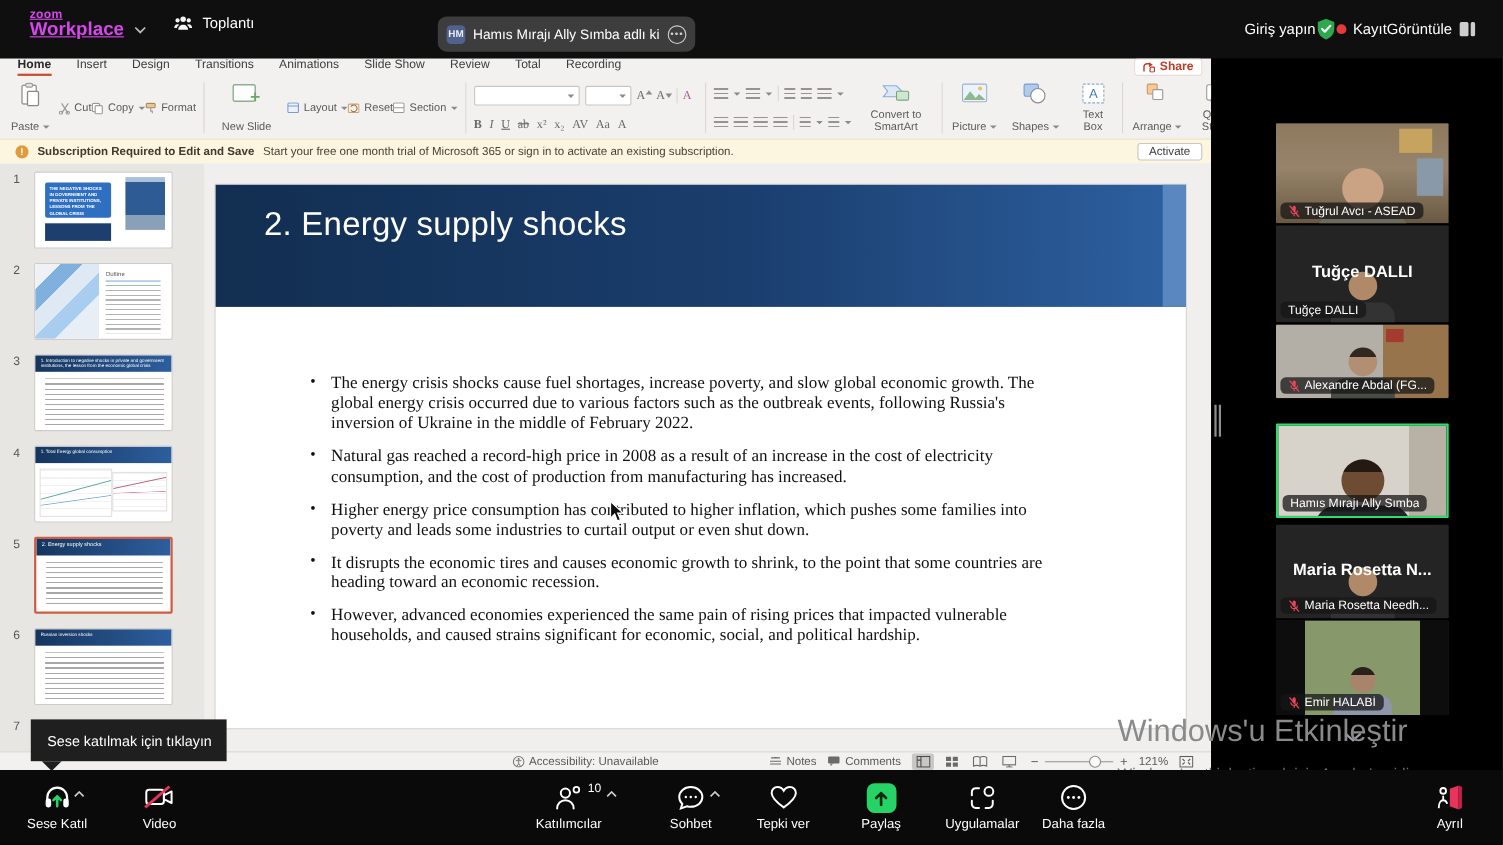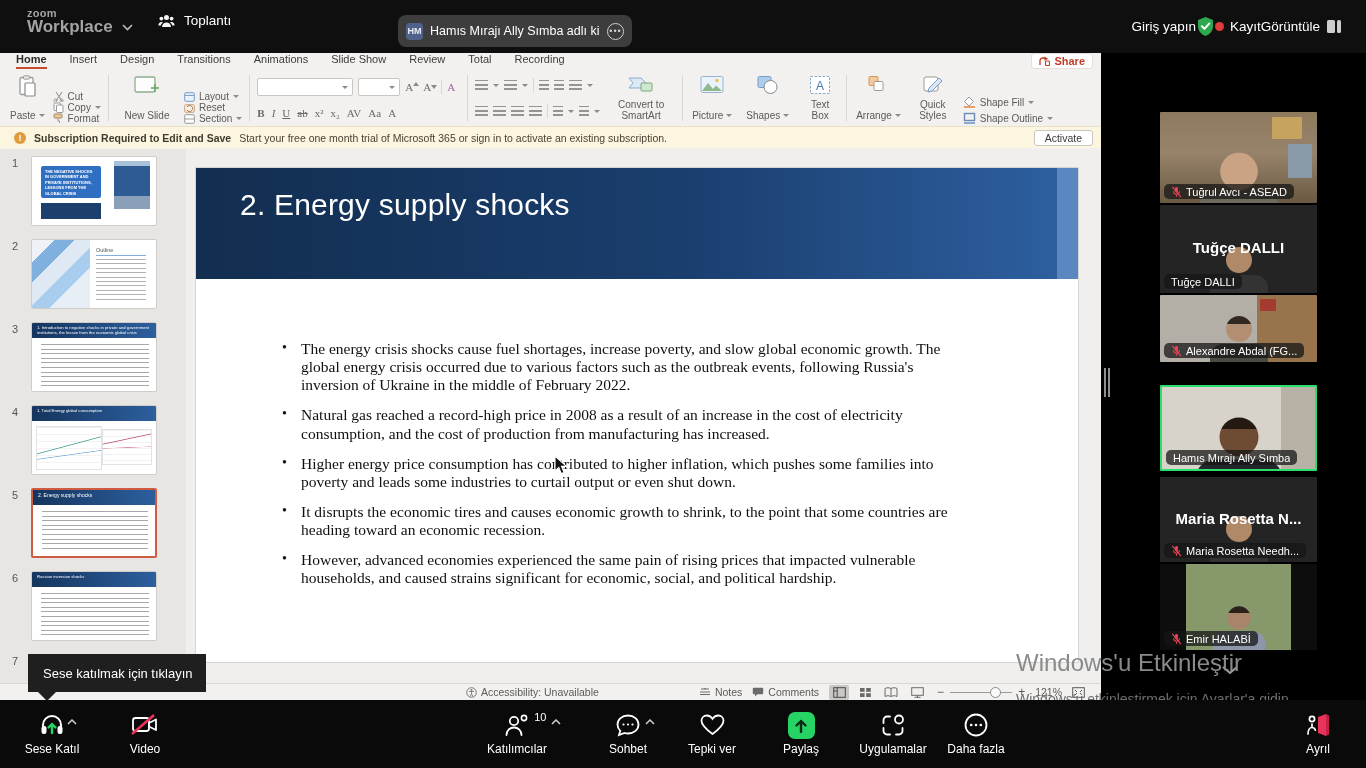--- a/index.html
+++ b/index.html
@@ -2,21 +2,21 @@
 <html><head>
 <meta charset="utf-8">
 <style>
   * { margin:0; padding:0; box-sizing:border-box; }
   html,body { width:1366px; height:768px; overflow:hidden; background:#000;
     font-family:"Liberation Sans", sans-serif; }
   #stage { position:relative; width:1366px; height:768px; background:#000; overflow:hidden; }
 
   
   .topbar { position:absolute; left:0; top:0; width:1366px; height:53px; background:#0f0f0f; z-index:20; }
-  .logo { position:absolute; left:27px; top:7px; color:#a3a3a3; cursor:default; }
+  .logo { position:absolute; left:27px; top:7px; color:#d946ef; cursor:default;text-decoration:underline; }
   .logo .l1 { font-size:11px; font-weight:bold; letter-spacing:.3px; }
   .logo .l2 { font-size:17px; font-weight:bold; margin-top:-2px; }
   .logo-chev { position:absolute; left:122px; top:24px; }
   .meeting-tab { position:absolute; left:158px; top:13px; display:flex; align-items:center; gap:9px; color:#fff; font-size:13.5px; }
   .pill { position:absolute; left:398px; top:15px; width:234px; height:32px; background:#3d3d3d; border-radius:8px;
           display:flex; align-items:center; padding:0 8px; gap:7px; color:#fff; font-size:12.5px; }
   .pill .hm { width:17px; height:17px; border-radius:4px; background:#50618b; color:#e8ecf5; font-size:9px; font-weight:bold;
               display:flex; align-items:center; justify-content:center; flex:none; }
   .pill .ptxt { white-space:nowrap; overflow:hidden; }
   .pill .dots { width:17px; height:17px; border:1.4px solid #cfcfcf; border-radius:50%; color:#cfcfcf; flex:none;
@@ -32,21 +32,21 @@
   .ppt-tabs { position:relative; height:16px; display:flex; gap:23px; padding-left:16px; align-items:flex-end; }
   .ppt-tab { font-size:11px; color:#3c3c3c; padding-bottom:2px; cursor:default; white-space:nowrap; }
   .ppt-tab.active { font-weight:bold; color:#2b2b2b; border-bottom:2.5px solid #c84b2f; }
   .share-btn { position:absolute; right:8px; top:0px; background:#fff; border:1px solid #eadcd6; border-radius:3px;
                color:#c13b28; font-size:11px; font-weight:bold; padding:1px 7px; display:flex; gap:4px; align-items:center; }
 
   .ribbon { position:relative; height:57px; display:flex; padding:3px 6px 2px 8px; gap:7px; align-items:stretch; }
   .rgroup { display:flex; gap:6px; }
   .rdivider { width:1px; background:#d9d6d3; margin:3px 0; flex:none; }
   .bigbtn { display:flex; flex-direction:column; align-items:center; justify-content:space-between; padding:3px 2px; color:#5a5a5a; font-size:10px; text-align:center; line-height:1.1; }
-  .smallcol { display:flex; flex-direction:column; justify-content:flex-end; }
+  .smallcol { display:flex; flex-direction:row; justify-content:space-between; }
   .smallbtn { display:flex; align-items:center; gap:4px; color:#5a5a5a; font-size:10px; white-space:nowrap; }
   .chv { width:0; height:0; border-left:3px solid transparent; border-right:3px solid transparent; border-top:3.5px solid #8a8a8a; display:inline-block; }
   .fontrows { display:flex; flex-direction:column; justify-content:space-around; }
   .frow { display:flex; align-items:center; gap:5px; }
   .sel { position:relative; height:18px; background:#fff; border:1px solid #c9c6c3; border-radius:2px; }
   .sel .chv { position:absolute; right:4px; top:7px; }
   .fbtns { display:flex; gap:7px; align-items:center; }
   .fbtn { font-size:11px; color:#6a6a6a; font-family:"Liberation Serif", serif; }
   .fbtn:nth-child(1){ font-weight:bold; }
   .fbtn:nth-child(2){ font-style:italic; }
@@ -165,21 +165,21 @@
       background-size:16px 12px, 100% 100%; background-position:100px 4px, 0 0; background-repeat:no-repeat; }
   .p-alex .person { --head:linear-gradient(#32281f 32%,#b28f72 32%); --shirt:#474c44; }
   .p-hamis .vid { background:linear-gradient(90deg,#d8d3ca 0 78%,#b8b2a6 78%); }
   .p-hamis .person { --head:linear-gradient(#241a12 30%,#6e4b33 30%); --shirt:#23262b; transform:translateX(-50%) scale(1.5); bottom:-6px; }
   .p-emir .vid { background:linear-gradient(90deg,#0d0d0d 0 26px,#87996b 26px 131px,#0d0d0d 131px); }
   .p-emir .person { --head:linear-gradient(#2a211a 30%,#a8846a 30%); --shirt:#8e96ac; transform:translateX(-50%) scale(.9); }
   .more-parts { position:absolute; left:120px; top:608px; width:30px; height:18px; background:none; border:none; }
 
   
   .watermark { position:absolute; left:1016px; top:649px; z-index:30; pointer-events:none; }
-  .watermark .w1 { font-size:24px; color:#8a8a8a; }
+  .watermark .w1 { font-size:28px; color:#8a8a8a; }
   .watermark .w2 { font-size:14px; color:#6f6f6f; margin-top:14px; }
 
   
   .tooltip { position:absolute; left:28px; top:654px; width:178px; height:38px; background:#1f1f1f; z-index:40;
              display:flex; align-items:center; padding-left:15px; color:#fff; font-size:13px; }
   .tooltip::after { content:''; position:absolute; left:10px; bottom:-9px; width:0; height:0;
              border-left:9px solid transparent; border-right:9px solid transparent; border-top:9px solid #1f1f1f; }
 
   
   .toolbar { position:absolute; left:0; top:700px; width:1366px; height:68px; background:#0a0a0a; z-index:35; }

